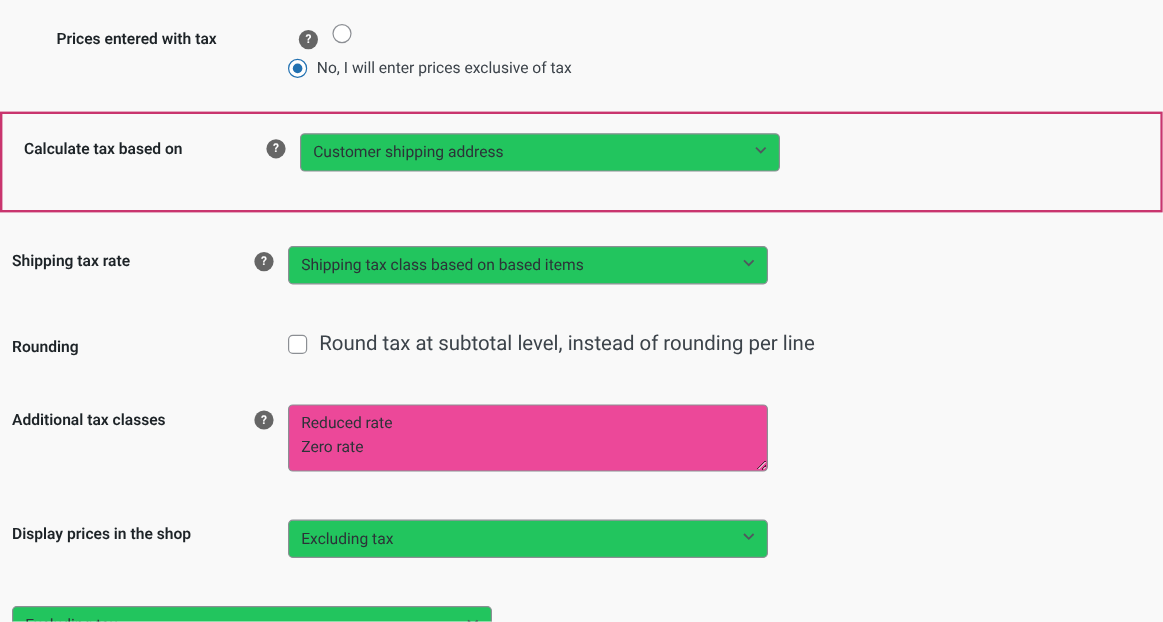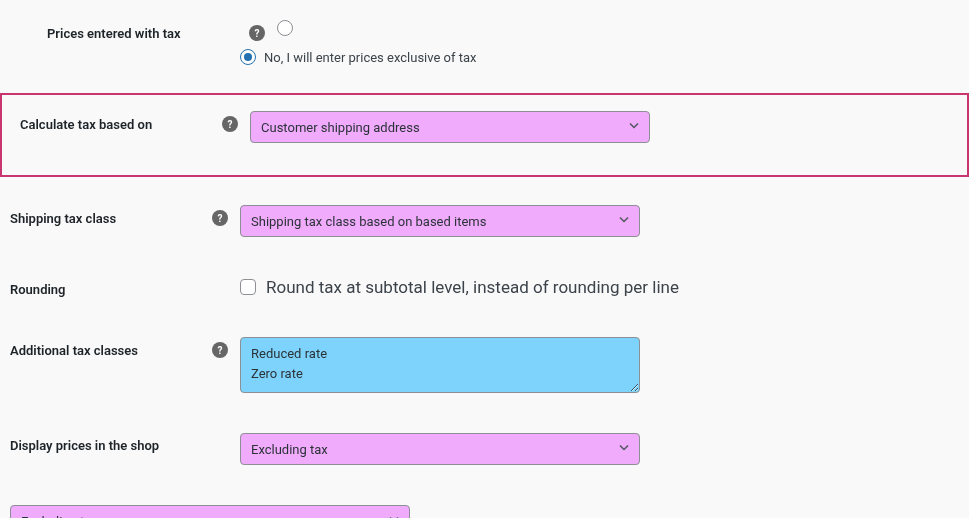--- a/index.html
+++ b/index.html
@@ -93,21 +93,21 @@
     }
     .select-wrap {
       position: relative;
       width: 400px;
     }
     .select-box {
       width: 100%;
       height: 32px;
       border: 1px solid #8c8f94;
       border-radius: 4px;
-      background: #f0abfc;
+      background: #22c55e;
       padding: 0 30px 0 10px;
       font-size: 13px;
       color: #2c3338;
       display: flex;
       align-items: center;
       cursor: pointer;
     }
     .select-chevron {
       position: absolute;
       right: 10px;
@@ -128,21 +128,21 @@
       border: 1px solid #8c8f94;
       border-radius: 4px;
       background: #fff;
       cursor: pointer;
     }
     .textarea-box {
       width: 400px;
       height: 56px;
       border: 1px solid #8c8f94;
       border-radius: 4px;
-      background: #7dd3fc;
+      background: #ec4899;
       padding: 6px 10px;
       font-size: 13px;
       font-family: inherit;
       color: #2c3338;
       resize: both;
       line-height: 1.5;
     }
     .highlight-box {
       border: 2px solid #c9356e;
       padding: 16px 8px;
@@ -197,21 +197,21 @@
                 <path d="M2 4 L6 8 L10 4" stroke="#50575e" stroke-width="1.5" fill="none"></path>
               </svg>
           </span>
         </div>
       </div>
     </div>
   </div>
 
   <div class="form-row gap">
     <div class="label-col">
-      <span class="label-text">Shipping tax class</span>
+      <span class="label-text">Shipping tax rate</span>
       <span class="help-tip">?</span>
     </div>
     <div class="input-col">
       <div class="select-wrap">
         <div class="select-box">
           <span>Shipping tax class based on based items</span>
         </div>
         <span class="select-chevron">
           <svg width="12" height="12" viewBox="0 0 12 12">
               <path d="M2 4 L6 8 L10 4" stroke="#50575e" stroke-width="1.5" fill="none"></path>

